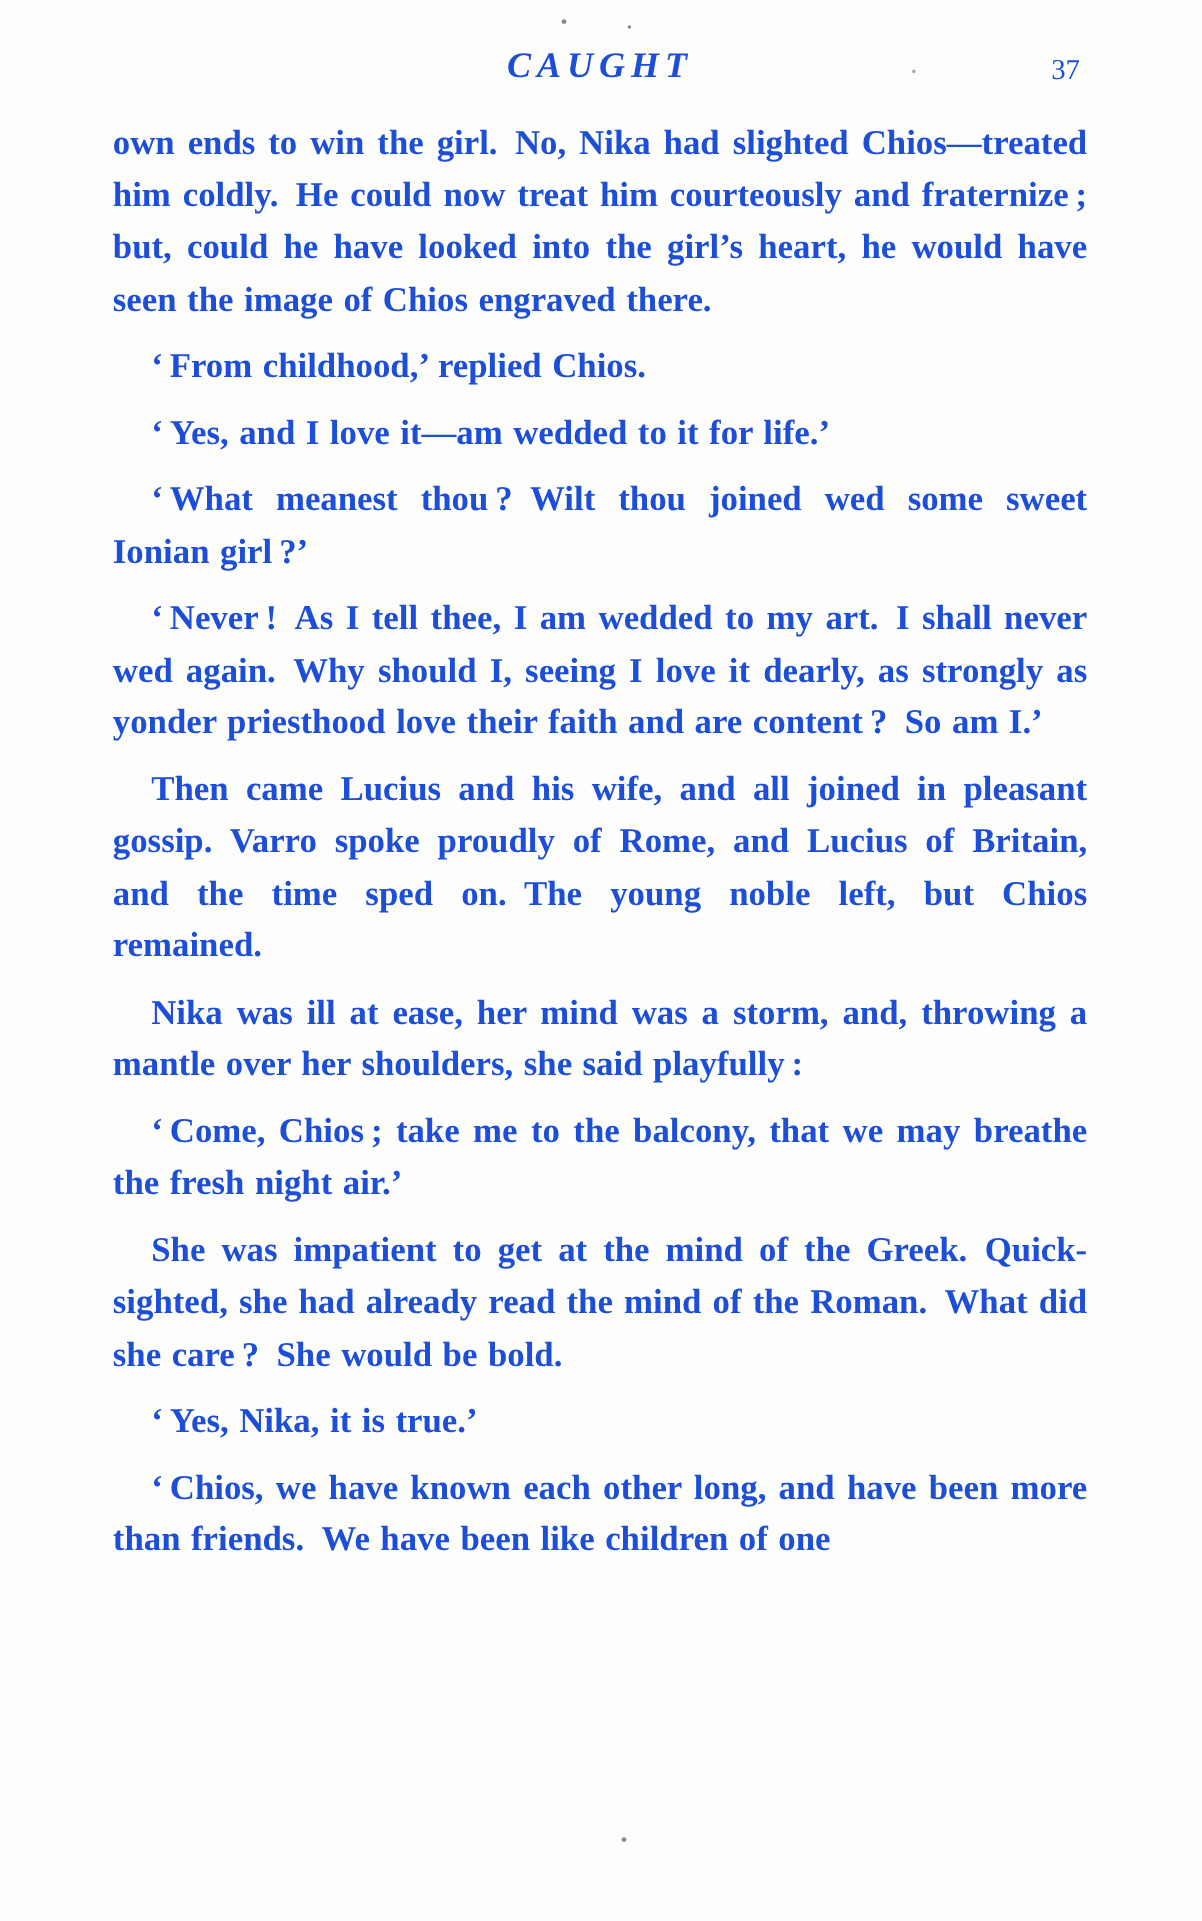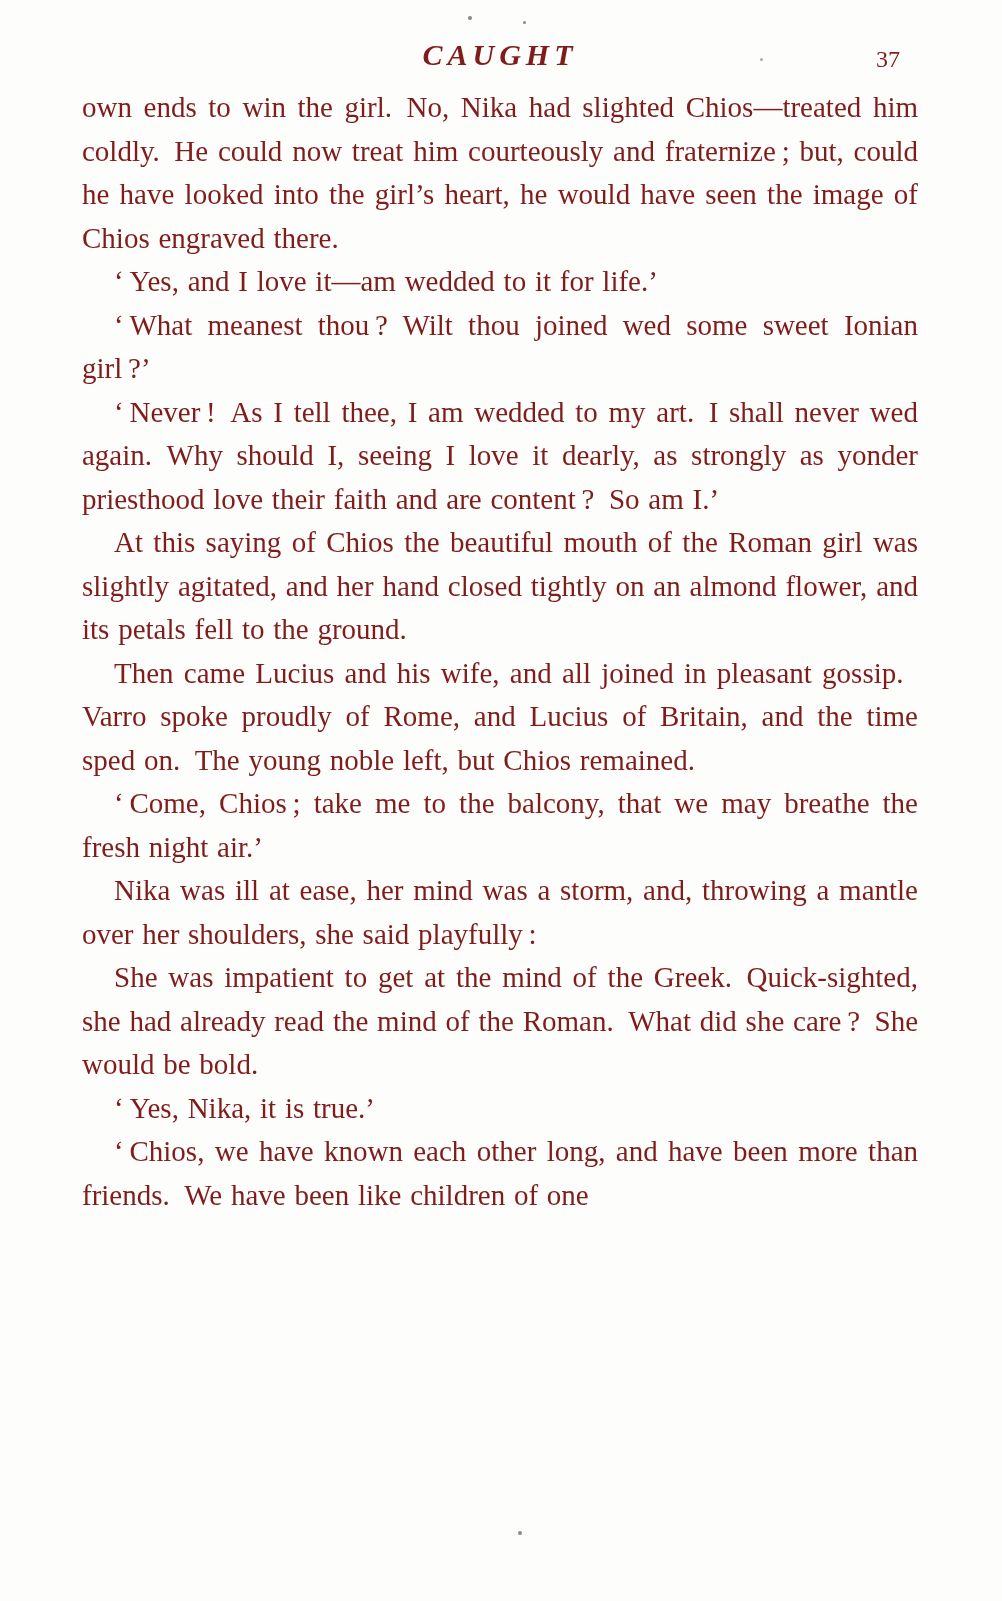--- a/index.html
+++ b/index.html
@@ -3,21 +3,21 @@
 <meta charset="utf-8">
 <style>
   html, body { margin: 0; padding: 0; background: #ffffff; }
   .page {
     position: relative;
     width: 1002px;
     height: 1601px;
     background: #fdfdfb;
     overflow: hidden;
     font-family: "Liberation Serif", "DejaVu Serif", serif;
-    color: #7f1d1d;
+    color: #1d4ed8;
   }
   .running-head {
     position: absolute;
     top: 38px;
     left: 82px;
     right: 84px;
     height: 40px;
   }
   .head-title {
     position: absolute;
@@ -38,21 +38,21 @@
   .body-text {
     position: absolute;
     top: 86px;
     left: 82px;
     width: 836px;
     font-size: 29px;
     line-height: 43.5px;
     text-align: justify;
     word-spacing: 1.5px;
   }
-  .para { margin: 0; }
+  .para { margin: 12px; font-weight: bold; }
   .para.indent { text-indent: 32px; }
   .speck {
     position: absolute;
     background: #2a2a2a;
     border-radius: 50%;
     opacity: 0.55;
   }
   .speck.s1 { left: 468px; top: 16px;  width: 4px; height: 4px; }
   .speck.s2 { left: 523px; top: 21px;  width: 3px; height: 3px; }
   .speck.s3 { left: 760px; top: 58px;  width: 3px; height: 3px; opacity: 0.4; }
@@ -62,27 +62,27 @@
 <body>
 
 <div class="page">
   <div class="running-head">
     <span class="head-title">CAUGHT</span>
     <span class="page-num">37</span>
   </div>
 
   <div class="body-text">
       <p class="para">own ends to win the girl. No, Nika had slighted Chios—treated him coldly. He could now treat him courteously and fraternize ; but, could he have looked into the girl’s heart, he would have seen the image of Chios engraved there.</p>
+      <p class="para indent">‘ From childhood,’ replied Chios.</p>
       <p class="para indent">‘ Yes, and I love it—am wedded to it for life.’</p>
       <p class="para indent">‘ What meanest thou ? Wilt thou joined wed some sweet Ionian girl ?’</p>
       <p class="para indent">‘ Never ! As I tell thee, I am wedded to my art. I shall never wed again. Why should I, seeing I love it dearly, as strongly as yonder priesthood love their faith and are content ? So am I.’</p>
-      <p class="para indent">At this saying of Chios the beautiful mouth of the Roman girl was slightly agitated, and her hand closed tightly on an almond flower, and its petals fell to the ground.</p>
       <p class="para indent">Then came Lucius and his wife, and all joined in pleasant gossip. Varro spoke proudly of Rome, and Lucius of Britain, and the time sped on. The young noble left, but Chios remained.</p>
+      <p class="para indent">Nika was ill at ease, her mind was a storm, and, throwing a mantle over her shoulders, she said playfully :</p>
       <p class="para indent">‘ Come, Chios ; take me to the balcony, that we may breathe the fresh night air.’</p>
-      <p class="para indent">Nika was ill at ease, her mind was a storm, and, throwing a mantle over her shoulders, she said playfully :</p>
       <p class="para indent">She was impatient to get at the mind of the Greek. Quick-sighted, she had already read the mind of the Roman. What did she care ? She would be bold.</p>
       <p class="para indent">‘ Yes, Nika, it is true.’</p>
       <p class="para indent">‘ Chios, we have known each other long, and have been more than friends. We have been like children of one</p>
     </div>
 
   <span class="speck s1"></span>
   <span class="speck s2"></span>
   <span class="speck s3"></span>
   <span class="speck s4"></span>
 </div>

